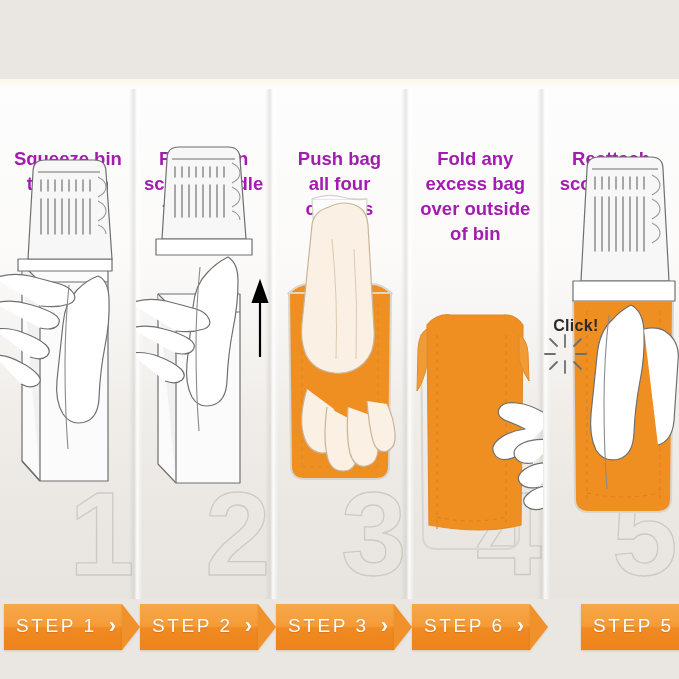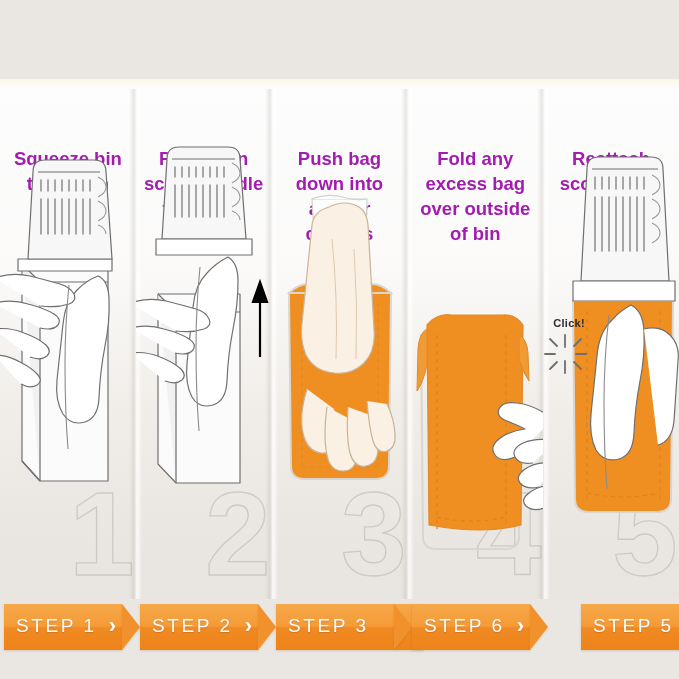--- a/index.html
+++ b/index.html
@@ -77,30 +77,30 @@
   .banner-label{
     position:absolute;left:12px;top:11px;
     color:#fdfdfd;font-size:19px;letter-spacing:2.6px;white-space:nowrap;
     text-shadow:0 1px 1px rgba(150,85,20,.35);
   }
   .banner-chev{
     position:absolute;right:6px;top:9px;
     color:#fdfdfd;font-size:22px;font-weight:bold;line-height:26px;
     text-shadow:0 1px 1px rgba(150,85,20,.35);
   }
-  .b0{left:4px;} .b1{left:140px;} .b2{left:276px;padding-left:30px;} .b3{left:412px;} .b4{left:548px;margin-left:33px;}
+  .b0{left:4px;} .b1{left:140px;} .b2{left:276px;} .b3{left:412px;} .b4{left:548px;margin-left:33px;}
 
   
   .art{position:absolute;top:0;width:135.8px;height:510px;}
   .art.c0{left:0;}   .art.c1{left:135.8px;}  .art.c2{left:271.6px;}
   .art.c3{left:407.4px;} .art.c4{left:543.2px;}
   svg{display:block;}
   .click-label{
     position:absolute;left:10px;top:228px;
-    font-size:11px;color:#2b2b2b;font-weight:bold;letter-spacing:.3px;
+    font-size:16px;color:#2b2b2b;font-weight:bold;letter-spacing:.3px;
   }
 </style>
 </head>
 <body>
 
 <div id="sheet">
 
   <div class="header-fade"></div>
 
   <div class="cols">
@@ -127,21 +127,20 @@
       <span>scoop</span>
     </div>
     <div class="caption c1">
       <span>Pull up on</span>
       <span>scoop handle</span>
       <span>to detach</span>
       <span>from bin</span>
     </div>
     <div class="caption c2">
       <span>Push bag</span>
-      <span>down into</span>
       <span>all four</span>
       <span>corners</span>
       <span>of bin</span>
     </div>
     <div class="caption c3">
       <span>Fold any</span>
       <span>excess bag</span>
       <span>over outside</span>
       <span>of bin</span>
     </div>

